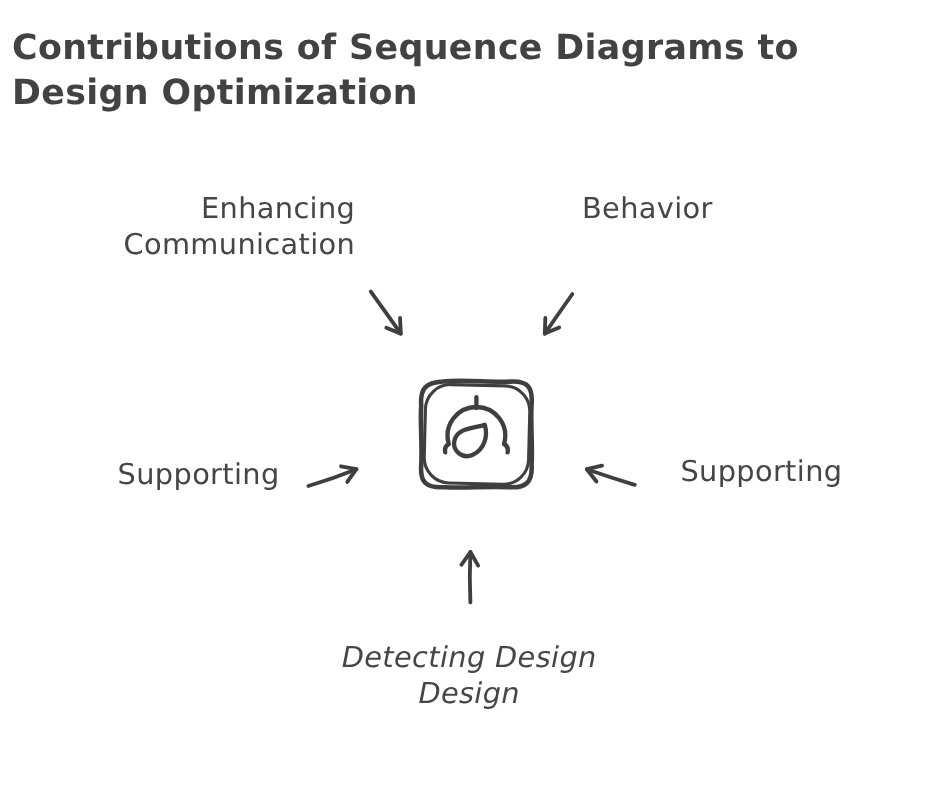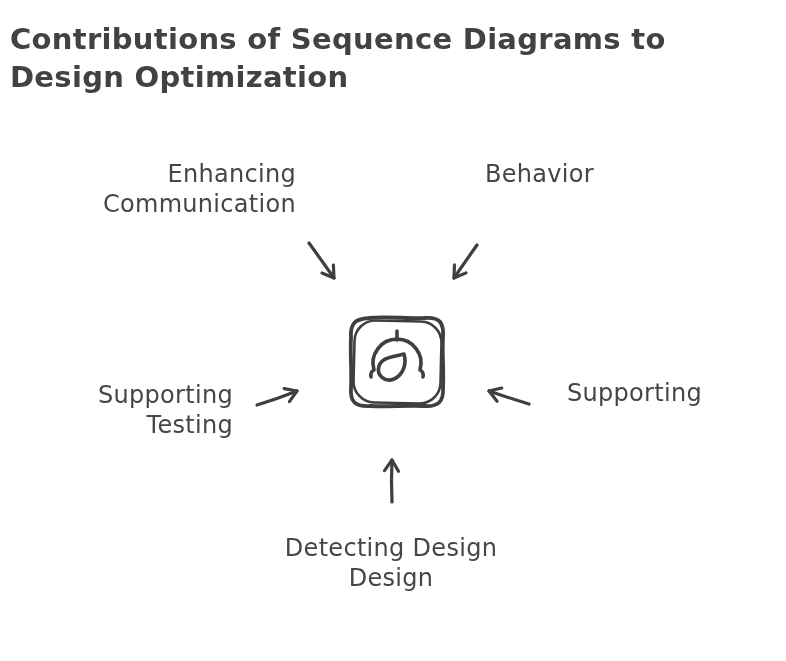--- a/index.html
+++ b/index.html
@@ -27,21 +27,21 @@
     position:absolute;
     font-size:24px;
     line-height:30px;
     letter-spacing:0.3px;
     color:#464646;
     white-space:nowrap;
   }
   .node span{display:block;}
   .align-right{text-align:right;}
   .align-left{text-align:left;}
-  .align-center{text-align:center;}
+  .align-center{text-align:center;font-style:italic;}
   .node-enhancing   {top:159px; left:46px;  width:250px;}
   .node-visualizing {top:159px; left:485px; width:220px;}
   .node-supporting  {top:380px; left:53px;  width:180px;}
   .node-identifying {top:378px; left:567px; width:200px;}
   .node-detecting   {top:533px; left:241px; width:300px;}
   .arrows-layer{position:absolute;top:0;left:0;width:786px;height:661px;}
   .center-icon{position:absolute;top:309px;left:341px;}
 </style>
 </head>
 <body>
@@ -57,21 +57,20 @@
     <span>Enhancing</span>
     <span>Communication</span>
   </div>
 
   <div class="node node-visualizing align-left">
     <span>Behavior</span>
   </div>
 
   <div class="node node-supporting align-right">
     <span>Supporting</span>
-    <span>Testing</span>
   </div>
 
   <div class="node node-identifying align-left">
     <span>Supporting</span>
   </div>
 
   <div class="node node-detecting align-center">
     <span>Detecting Design</span>
     <span>Design</span>
   </div>

